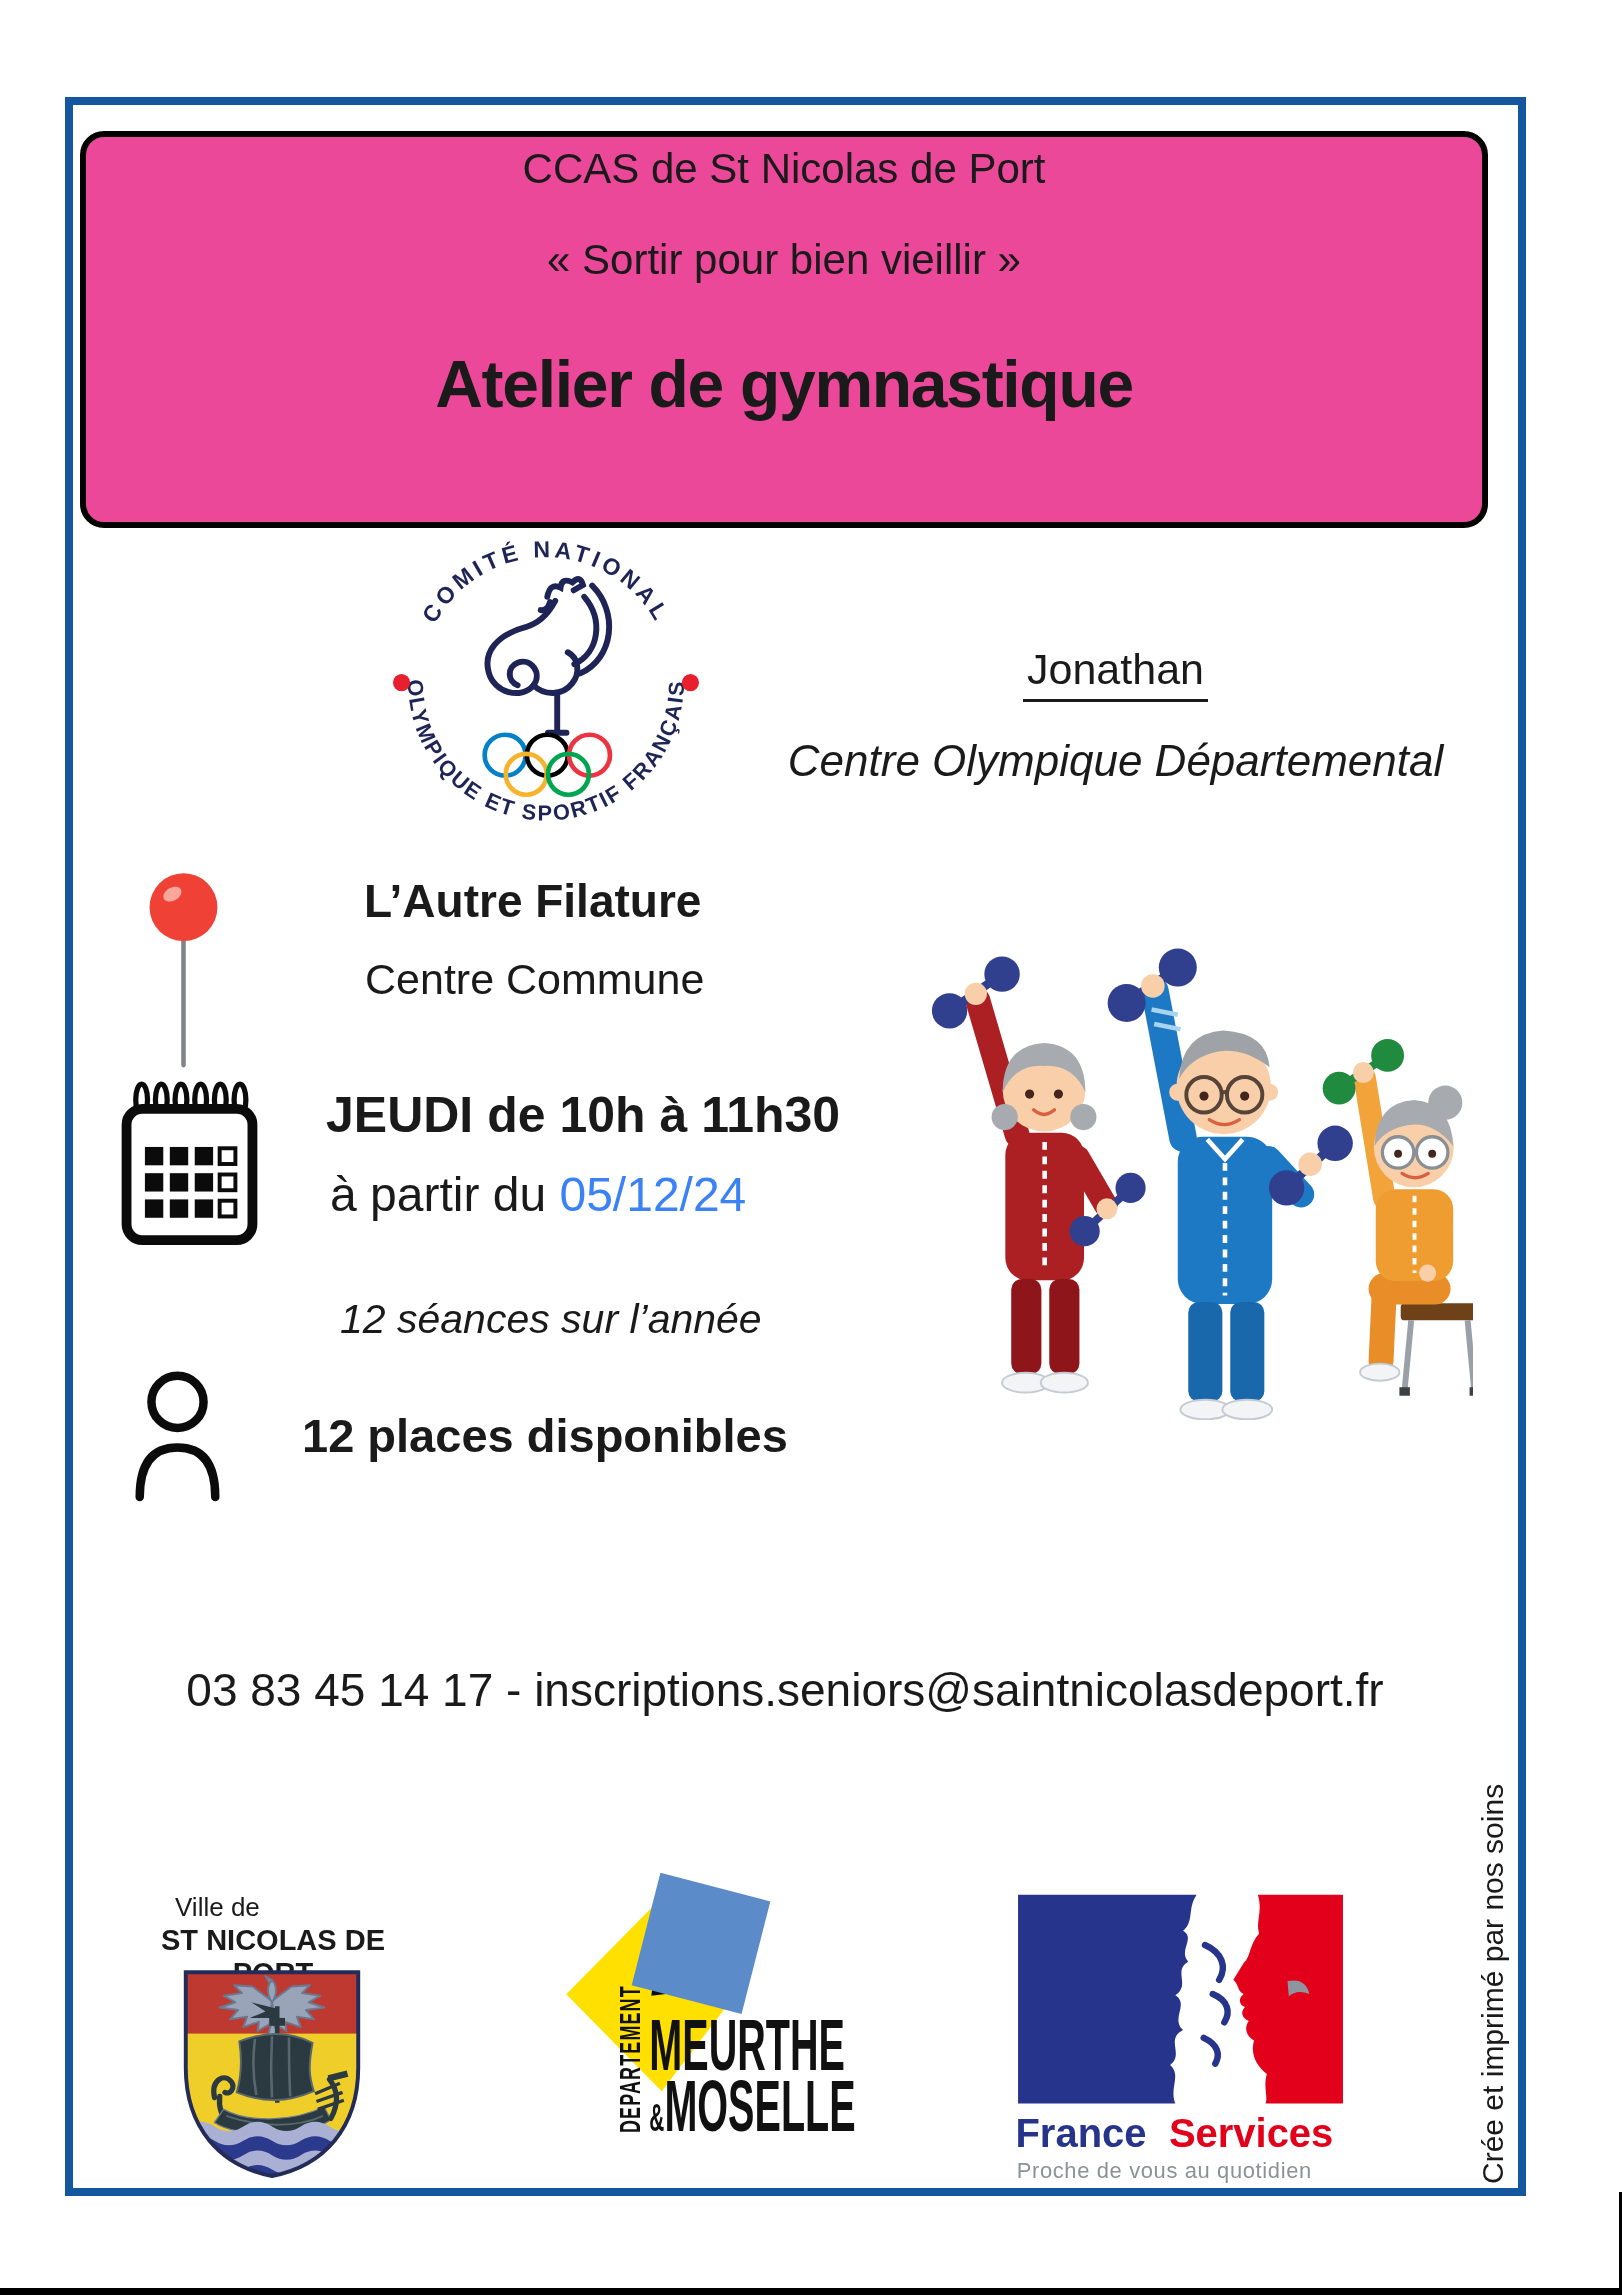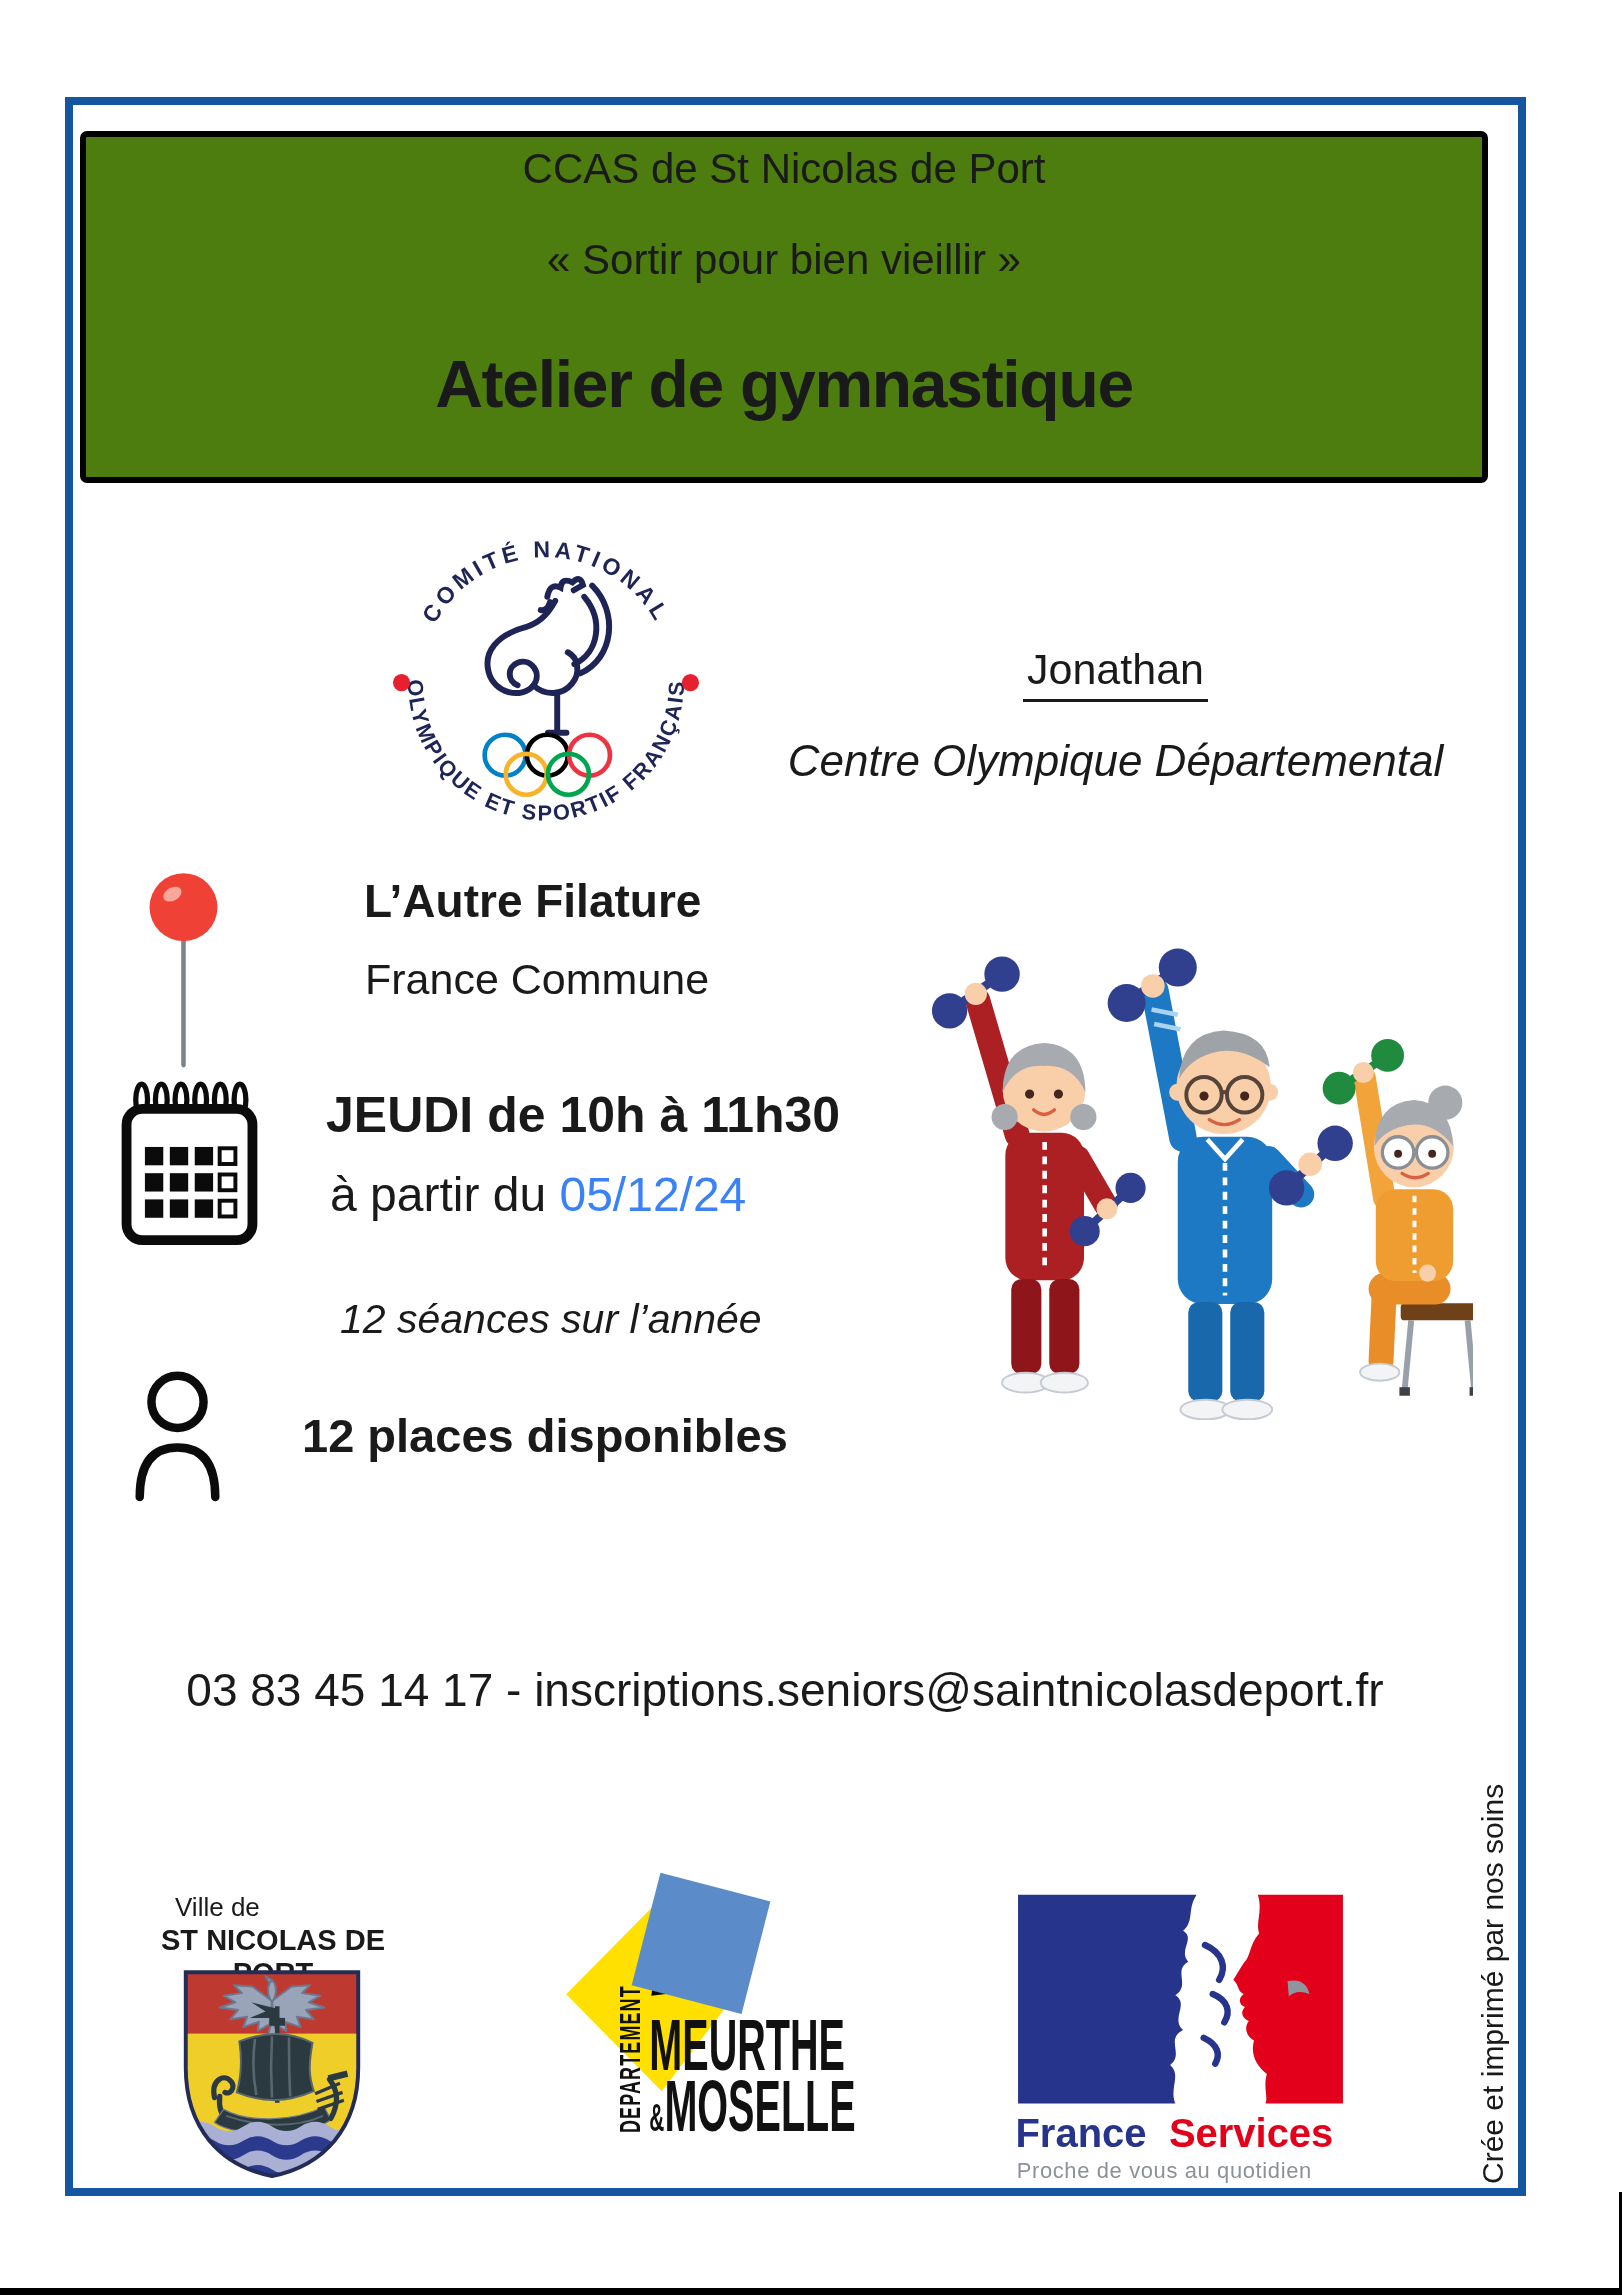--- a/index.html
+++ b/index.html
@@ -1,22 +1,22 @@
 <!DOCTYPE html>
 <html style="font-size:10.5px"><head>
 <meta charset="utf-8">
 <style>
   html,body{margin:0;padding:0;background:#fff;}
   .page{position:relative;width:1623px;height:2295px;background:#ffffff;overflow:hidden;
         font-family:"Liberation Sans",sans-serif;color:#1a1a1a;}
   .abs{position:absolute;}
   .frame{box-sizing:border-box;left:65px;top:97px;width:1461px;height:2099px;
          border:8.5px solid #1457A0;}
-  .green-box{box-sizing:border-box;left:80px;top:131px;width:1408px;height:352px;
-             background:#4d7c0f;border:6.5px solid #000;border-radius:7px;}
+  .green-box{box-sizing:border-box;left:80px;top:131px;width:1408px;height:397px;
+             background:#ec4899;border:6.5px solid #000;border-radius:24px;}
   .green-box .line{position:absolute;left:0;width:100%;text-align:center;line-height:1.2;}
   .g1{top:6.5px;font-size:42px;}
   .g2{top:98px;font-size:42px;}
   .gtitle{top:208px;font-size:66px;font-weight:bold;letter-spacing:-1.3px;}
   .intro{left:723px;width:785px;text-align:center;}
   .i1{top:556px;font-size:43px;}
   .i2{top:645px;font-size:43px;}
   .i2 span{display:inline-block;border-bottom:3.9px solid #1a1a1a;padding:0 3.9px 5.2px 3.9px;}
   .i3{top:736px;font-size:44px;font-style:italic;}
   .loc1{left:364px;top:874px;font-size:46px;font-weight:bold;text-align:right;}
@@ -84,21 +84,21 @@
 
   <div class="abs intro i2"><span>Jonathan</span></div>
   <div class="abs intro i3">Centre Olympique Départemental</div>
 
   <svg class="abs" style="left:145px;top:869px;" width="77" height="216" viewBox="0 0 118 330">
     <line x1="59" y1="105" x2="59" y2="300" stroke="#7F8488" stroke-width="7" stroke-linecap="round"></line>
     <circle cx="59" cy="58" r="52" fill="#EF4136"></circle>
     <ellipse cx="42" cy="38" rx="15" ry="10" fill="#F9A79B" transform="rotate(-28 42 38)"></ellipse>
   </svg>
   <div class="abs loc1">L’Autre Filature</div>
-  <div class="abs loc2">France Commune</div>
+  <div class="abs loc2">Centre Commune</div>
 
   <svg class="abs" style="left:120px;top:1080px;" width="139" height="168" viewBox="0 0 212 256">
     <g stroke="#0b0b0b" fill="none">
       <ellipse cx="33" cy="30" rx="9" ry="24" stroke-width="8"></ellipse>
       <ellipse cx="63" cy="30" rx="9" ry="24" stroke-width="8"></ellipse>
       <ellipse cx="93" cy="30" rx="9" ry="24" stroke-width="8"></ellipse>
       <ellipse cx="123" cy="30" rx="9" ry="24" stroke-width="8"></ellipse>
       <ellipse cx="153" cy="30" rx="9" ry="24" stroke-width="8"></ellipse>
       <ellipse cx="183" cy="30" rx="9" ry="24" stroke-width="8"></ellipse>
     </g>

